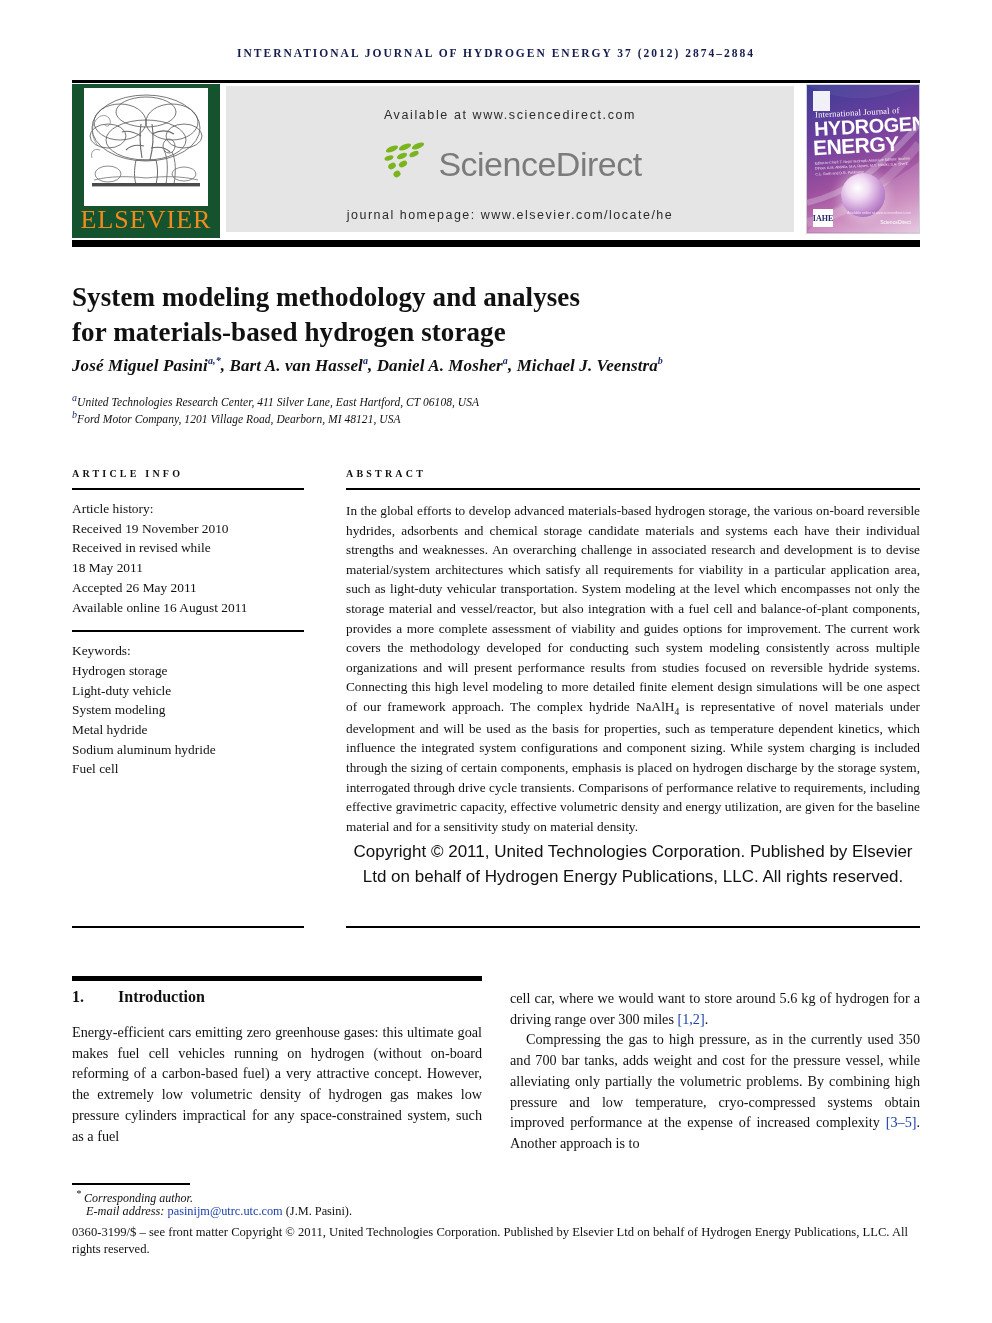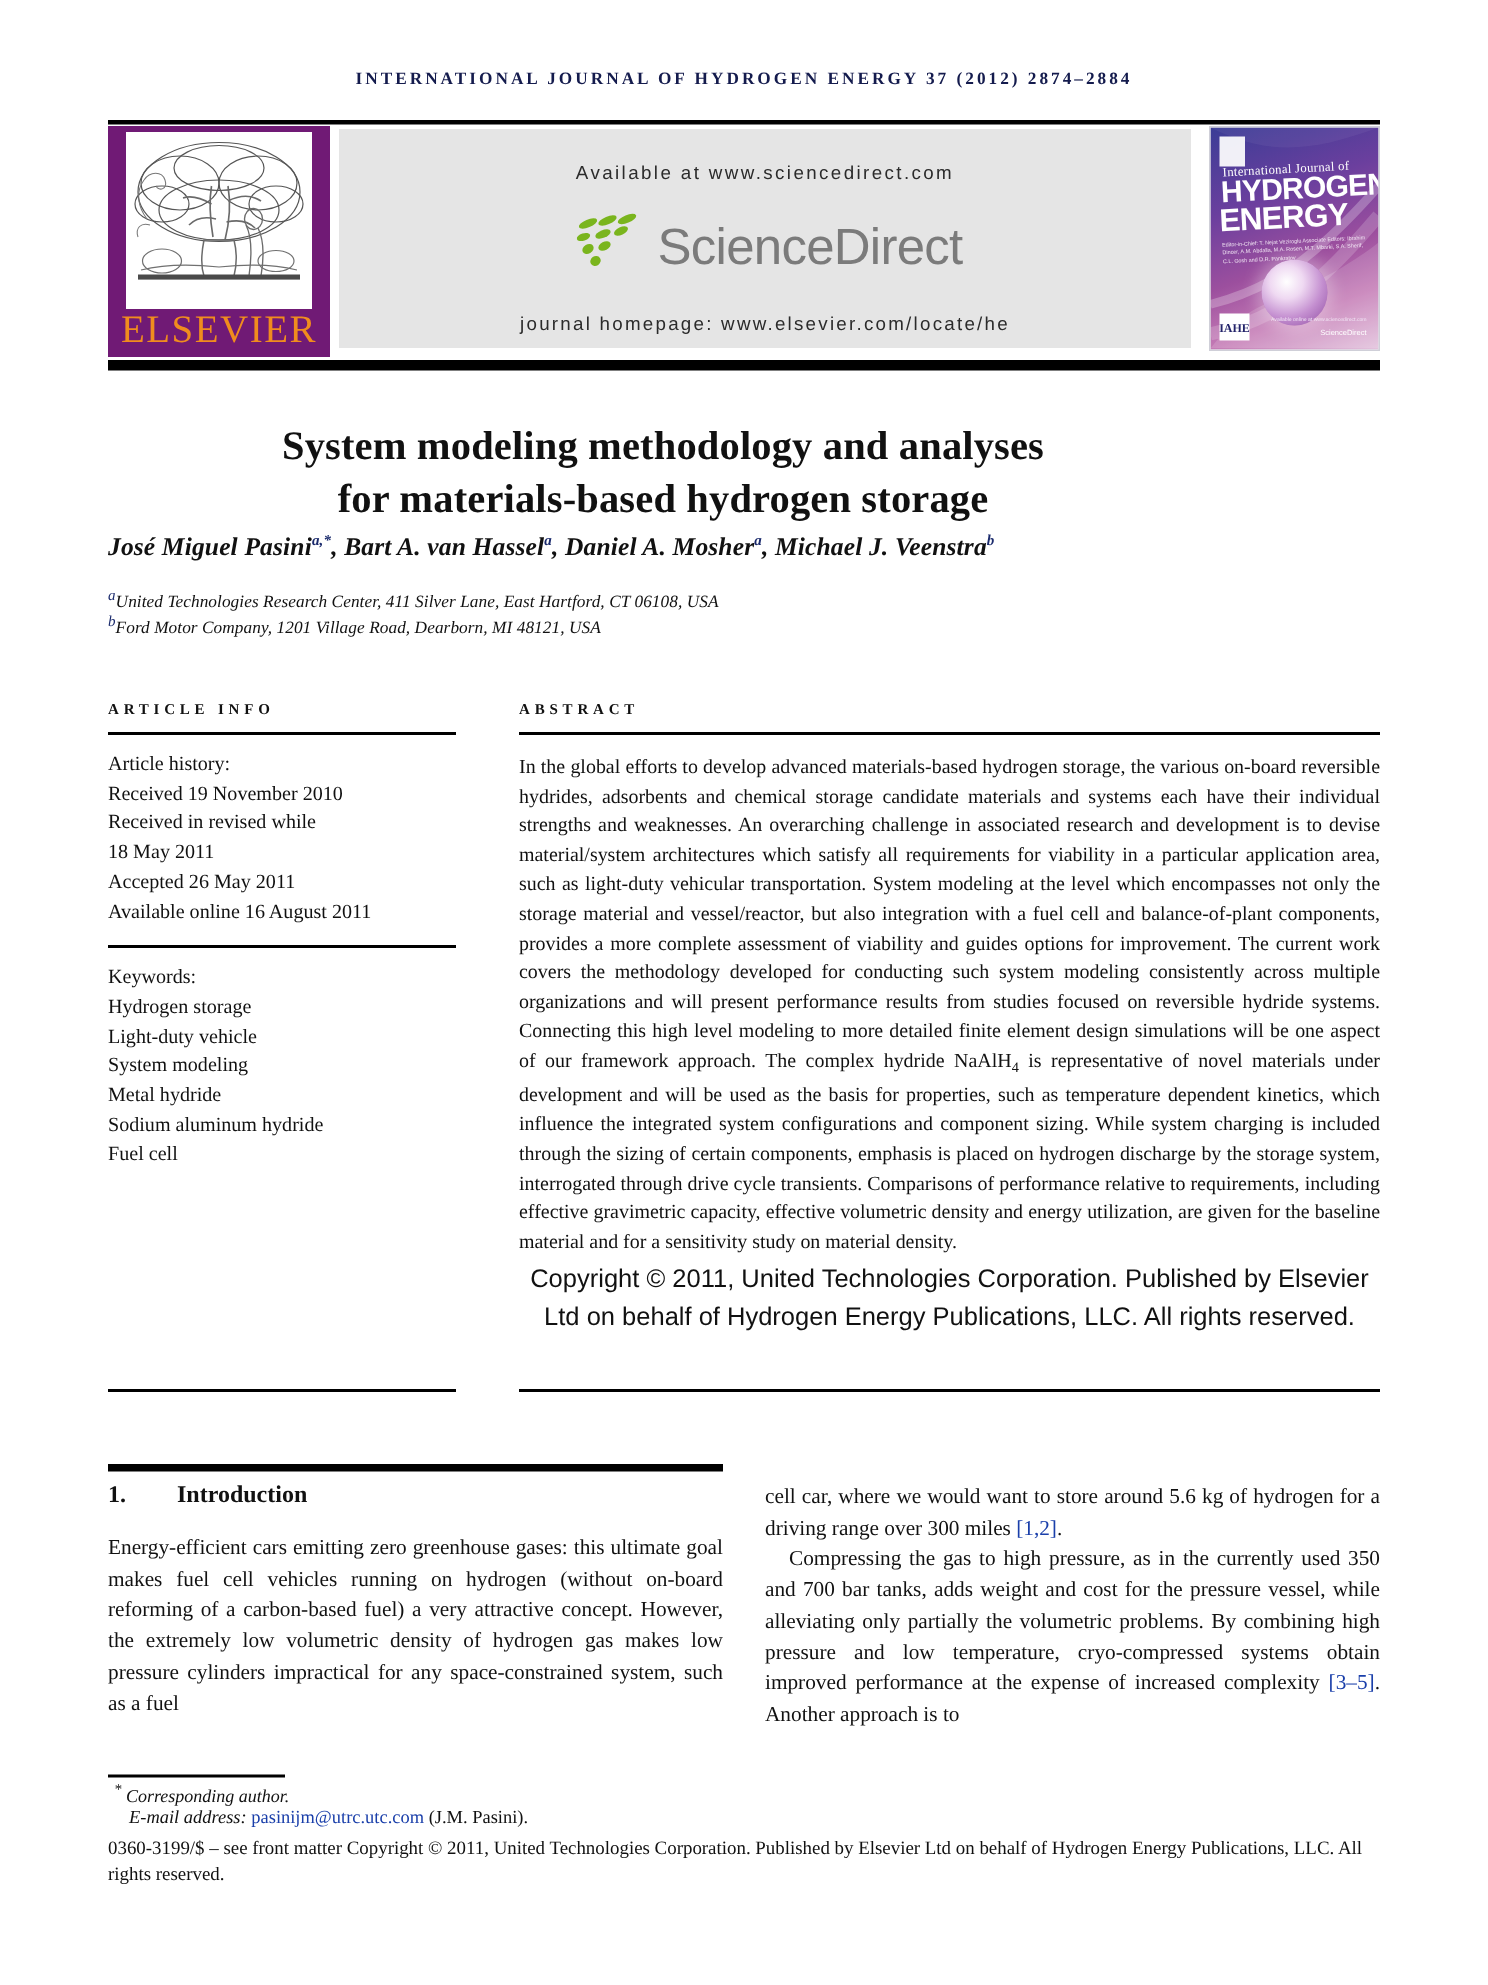--- a/index.html
+++ b/index.html
@@ -52,21 +52,21 @@
     top: 84px;
     left: 72px;
     width: 848px;
     height: 154px;
     display: flex;
     align-items: stretch;
   }
   .elsevier-box {
     width: 148px;
     flex: 0 0 148px;
-    background: #701a75;
+    background: #14532d;
     display: flex;
     flex-direction: column;
     align-items: center;
     justify-content: flex-start;
     padding-top: 4px;
   }
   .tree-svg { display: block; }
   .elsevier-word {
     font-family: "Liberation Serif", serif;
     font-size: 26px;
@@ -244,21 +244,20 @@
     position: absolute;
     top: 262px;
     left: 72px;
     width: 740px;
     font-family: "Liberation Serif", serif;
     font-weight: bold;
     font-size: 27px;
     line-height: 1.28;
     color: #111;
     letter-spacing: 0.1px;
-    text-align: center;
   }
 
   
   .authors {
     position: absolute;
     top: 355px;
     left: 72px;
     width: 848px;
     font-family: "Liberation Serif", serif;
     font-style: italic;

